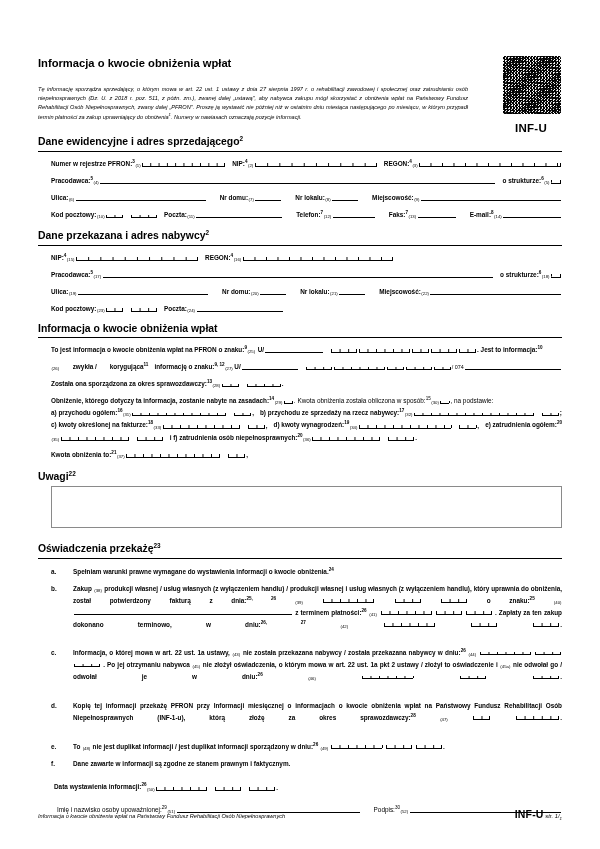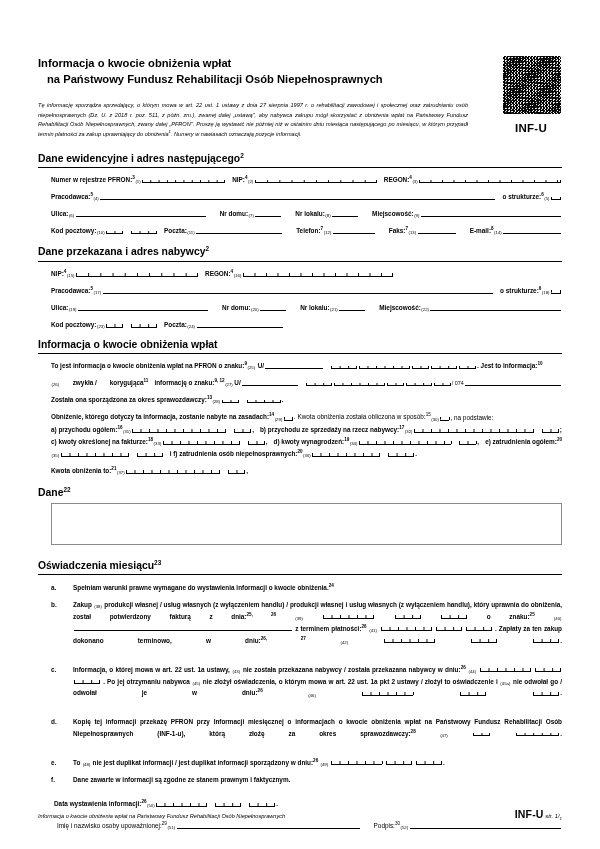--- a/index.html
+++ b/index.html
@@ -224,29 +224,28 @@
 
   <div class="content">
 
     <div class="barcode-wrap">
       <div class="barcode"></div>
       <div class="barcode-label">INF-U</div>
     </div>
 
     <div class="doc-title">
       <span>Informacja o kwocie obniżenia wpłat</span>
-      <span class="l2">na Państwowy Fundusz Rehabilitacji Osób Niepełnosprawnych</span>
     </div>
 
     <div class="legal-note">
       <span>Tę informację sporządza sprzedający, o którym mowa w art. 22 ust. 1 ustawy z dnia 27 sierpnia 1997 r. o rehabilitacji zawodowej i społecznej oraz zatrudnianiu osób niepełnosprawnych (Dz. U. z 2018 r. poz. 511, z późn. zm.), zwanej dalej „ustawą", aby nabywca zakupu mógł skorzystać z obniżenia wpłat na Państwowy Fundusz Rehabilitacji Osób Niepełnosprawnych, zwany dalej „PFRON". Proszę ją wystawić nie później niż w ostatnim dniu miesiąca następującego po miesiącu, w którym przypadł termin płatności za zakup uprawniający do obniżenia</span><sup>1</sup><span>. Numery w nawiasach oznaczają pozycje informacji.</span>
     </div>
 
     <div class="sec-head">
-      <span>Dane ewidencyjne i adres następującego</span><sup>2</sup>
+      <span>Dane ewidencyjne i adres sprzedającego</span><sup>2</sup>
     </div>
     <hr class="sec-rule">
 
     <div class="frow">
       <span class="lbl"><span>Numer w rejestrze PFRON:</span><sup>3</sup></span>
       <span class="num">(1)</span>
       <span class="comb" style="width:83px;--cell:8.3px"></span>
       <span class="sp"></span>
       <span class="lbl"><span>NIP:</span><sup>4</sup></span>
       <span class="num">(2)</span>
@@ -474,26 +473,26 @@
     <div class="frow" style="margin-bottom:10px">
       <span class="lbl"><span>Kwota obniżenia to:</span><sup>21</sup></span>
       <span class="num">(37)</span>
       <span class="comb" style="width:94px;--cell:8.5px"></span>
       <span class="sp"></span>
       <span class="comb" style="width:17px;--cell:8.5px"></span>
       <span class="lbl">,</span>
     </div>
 
     <div class="sec-head" style="margin-top:12px">
-      <span>Dane</span><sup>22</sup>
+      <span>Uwagi</span><sup>22</sup>
     </div>
     <div class="uwagi-box"></div>
 
     <div class="sec-head" style="margin-top:14px">
-      <span>Oświadczenia miesiącu</span><sup>23</sup>
+      <span>Oświadczenia przekażę</span><sup>23</sup>
     </div>
     <hr class="sec-rule">
 
     <div class="decl">
 
       <div class="decl-item">
         <span class="decl-mark">a.</span>
         <span class="decl-body"><span>Spełniam warunki prawne wymagane do wystawienia informacji o kwocie obniżenia.</span><sup>24</sup></span>
       </div>
 

